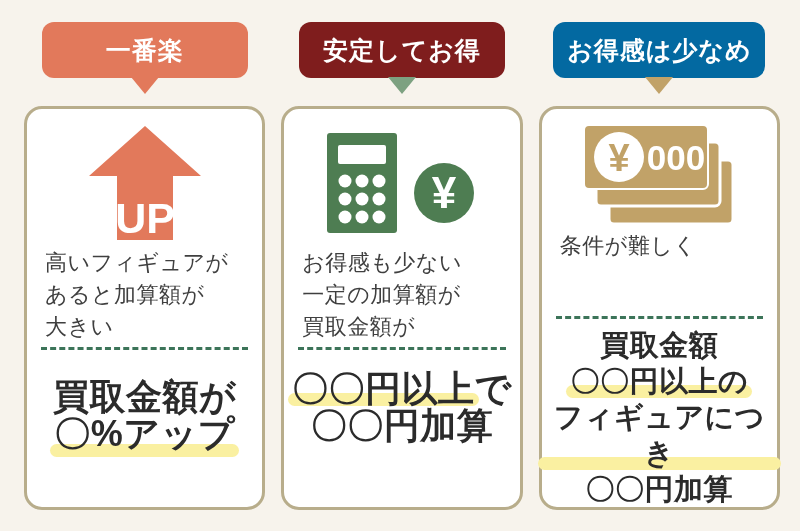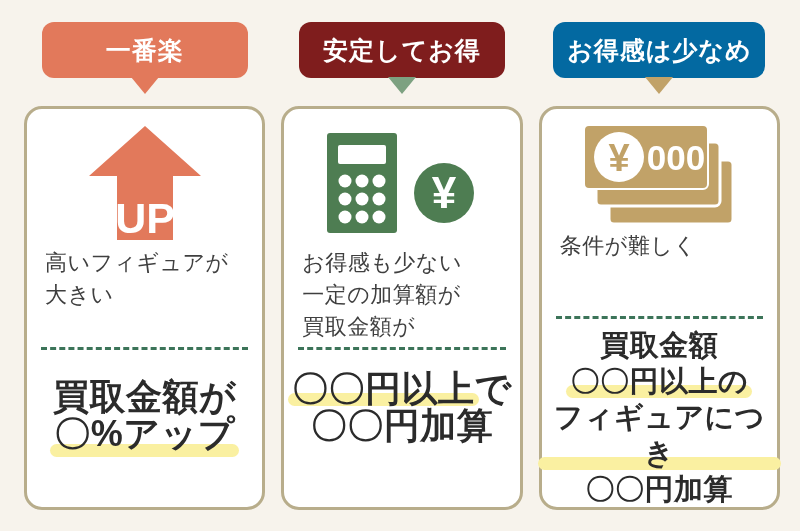--- a/index.html
+++ b/index.html
@@ -93,20 +93,21 @@
     </div>
     <div class="card">
       <div class="icon-box">
         <svg width="112" height="114" viewBox="0 0 112 114" aria-hidden="true">
           <path d="M56 0 L112 50 L84 50 L84 114 L28 114 L28 50 L0 50 Z" fill="#e2795b"></path>
           <text x="56" y="107" text-anchor="middle" font-size="43" font-weight="bold" fill="#ffffff">UP</text>
         </svg>
       </div>
       <div class="desc">
         <div>高いフィギュアが</div>
+        <div>あると加算額が</div>
         <div>大きい</div>
       </div>
       <div class="divider"></div>
       <div class="result">
         <div>買取金額が</div>
         <div><span class="hl hl-under">〇%アップ</span></div>
       </div>
     </div>
   </div>
 

